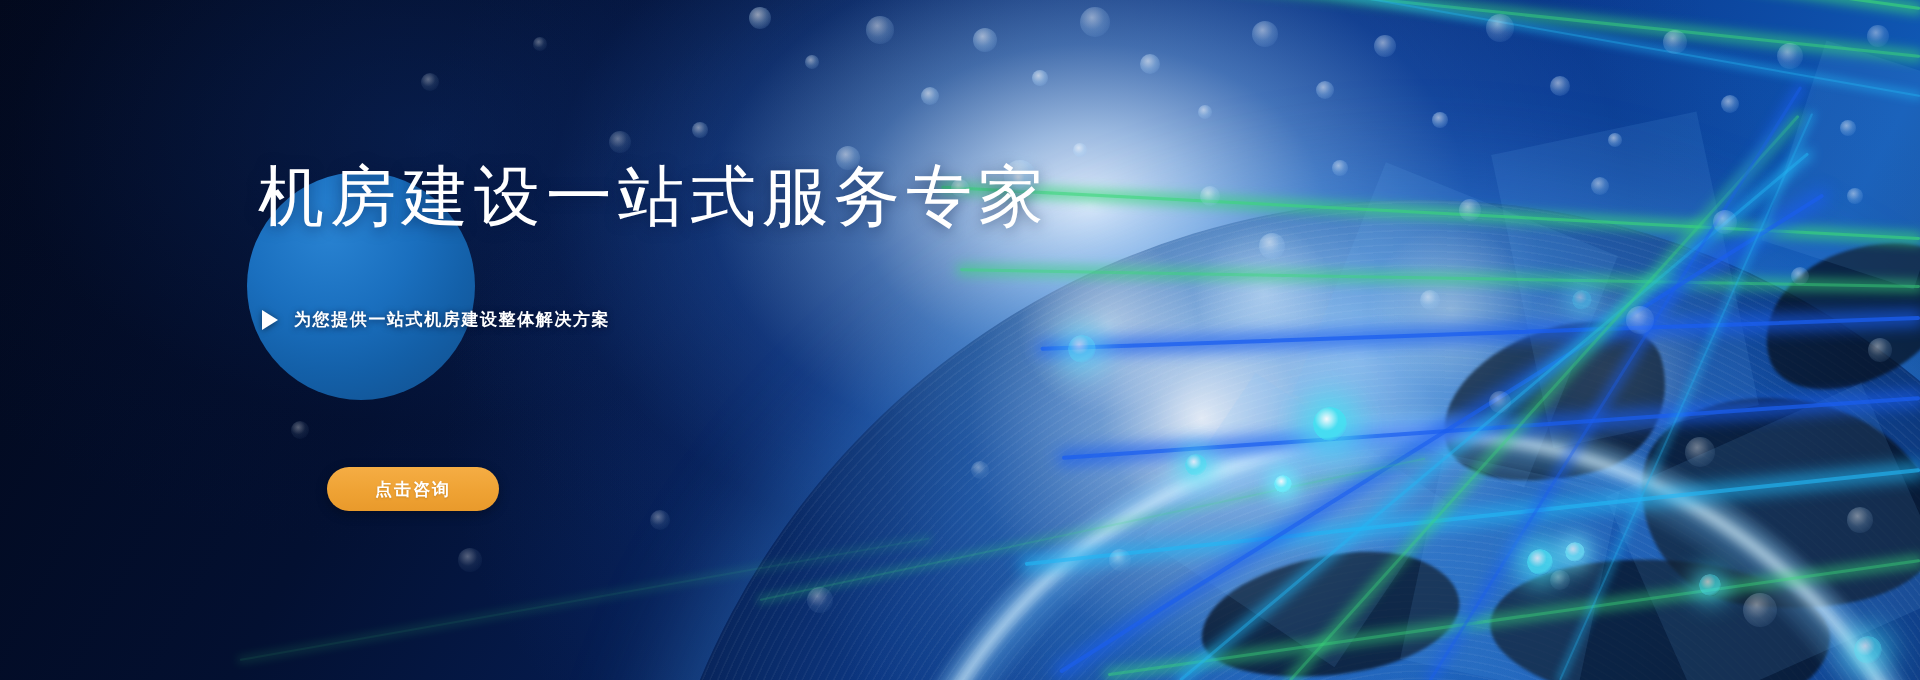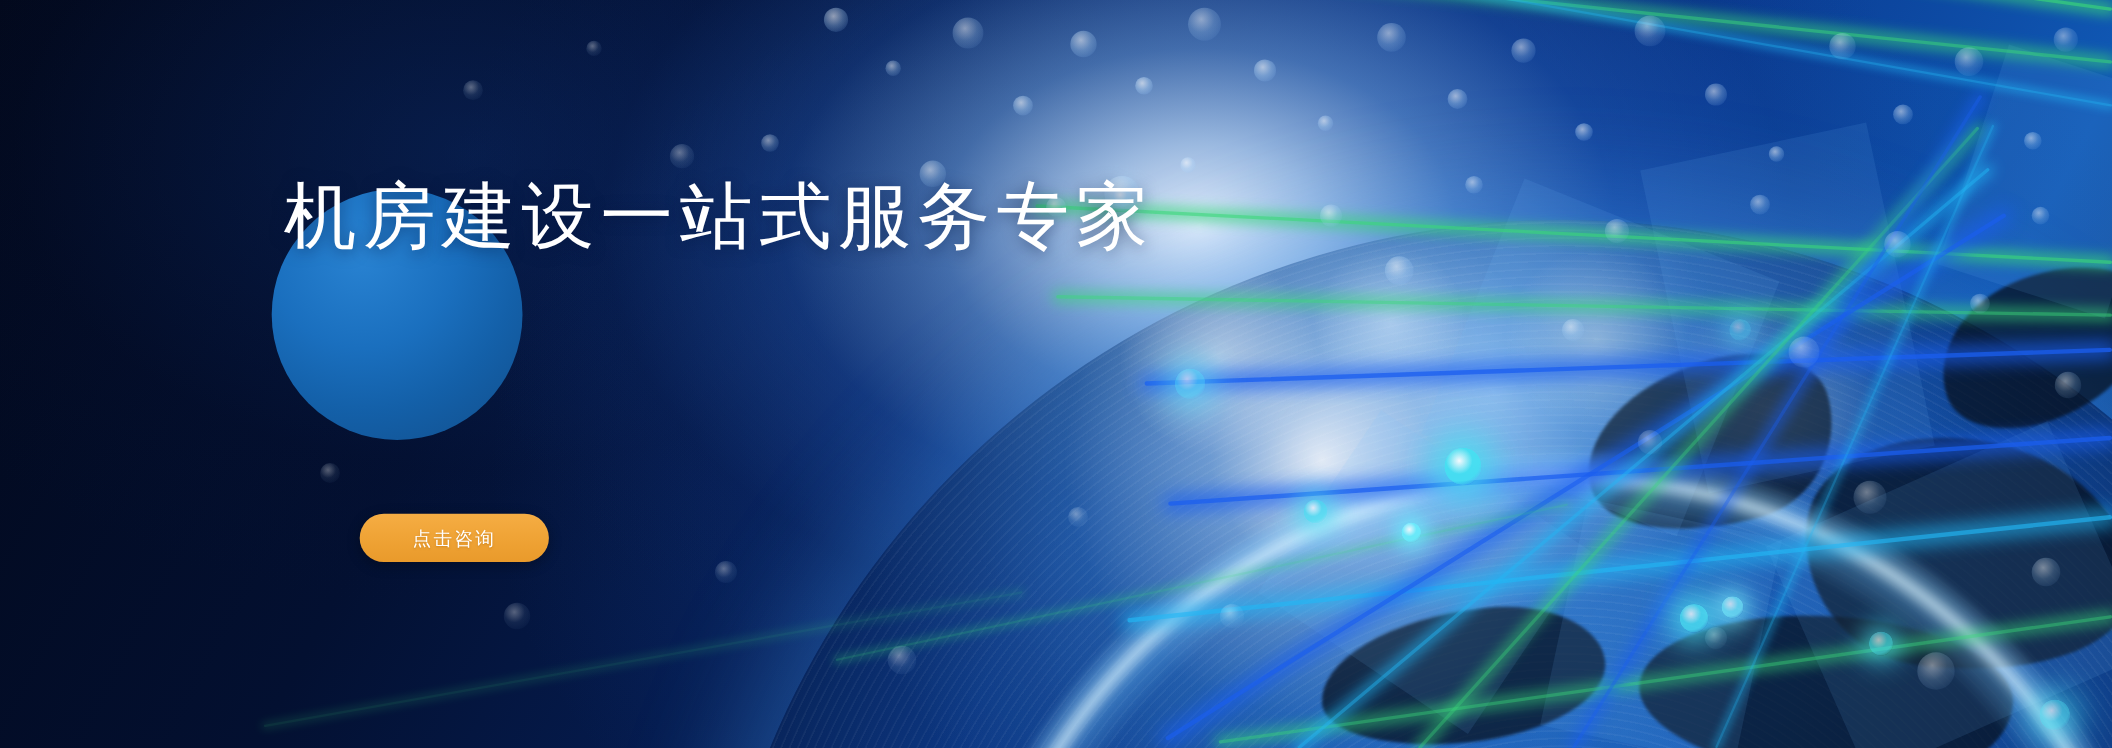--- a/index.html
+++ b/index.html
@@ -158,21 +158,21 @@
 
   .cta{
     position:absolute;
     left:327px; top:467px;
     width:172px; height:44px;
     border:none;
     border-radius:22px;
     background:linear-gradient(180deg,#f5ad44 0%, #efa335 52%, #e99a2b 100%);
     color:#ffffff;
     font-size:17px;
-    font-weight:normal;
+    font-weight:bold;
     letter-spacing:2px;
     cursor:pointer;
     font-family:"Liberation Sans", sans-serif;
     box-shadow:0 3px 12px rgba(0,0,0,0.30);
     text-shadow:0 1px 2px rgba(140,80,0,.35);
   }
 </style>
 </head>
 <body>
 
@@ -285,17 +285,21 @@
       <div class="node" style="left: 1011px; top: 171px; width: 18px; height: 18px; opacity: 0.42; background: radial-gradient(circle at 40% 35%, rgb(255, 255, 255) 0%, rgb(159, 216, 255) 40%, rgb(159, 216, 255) 62%, rgba(40, 180, 230, 0) 100%); box-shadow: rgb(159, 216, 255) 0px 0px 18px 6.3px;"></div>
     </div>
 
   <div class="content">
 
     <div class="circle-badge"></div>
 
     <div class="headline">机房建设一站式服务专家</div>
 
 
+    <div class="tagline">
+      <span class="tri-icon"></span>
+      <span class="tagline-text">为您提供一站式机房建设整体解决方案</span>
+    </div>
 
     <button class="cta">点击咨询</button>
   </div>
 
 </div>
 
 </body></html>

